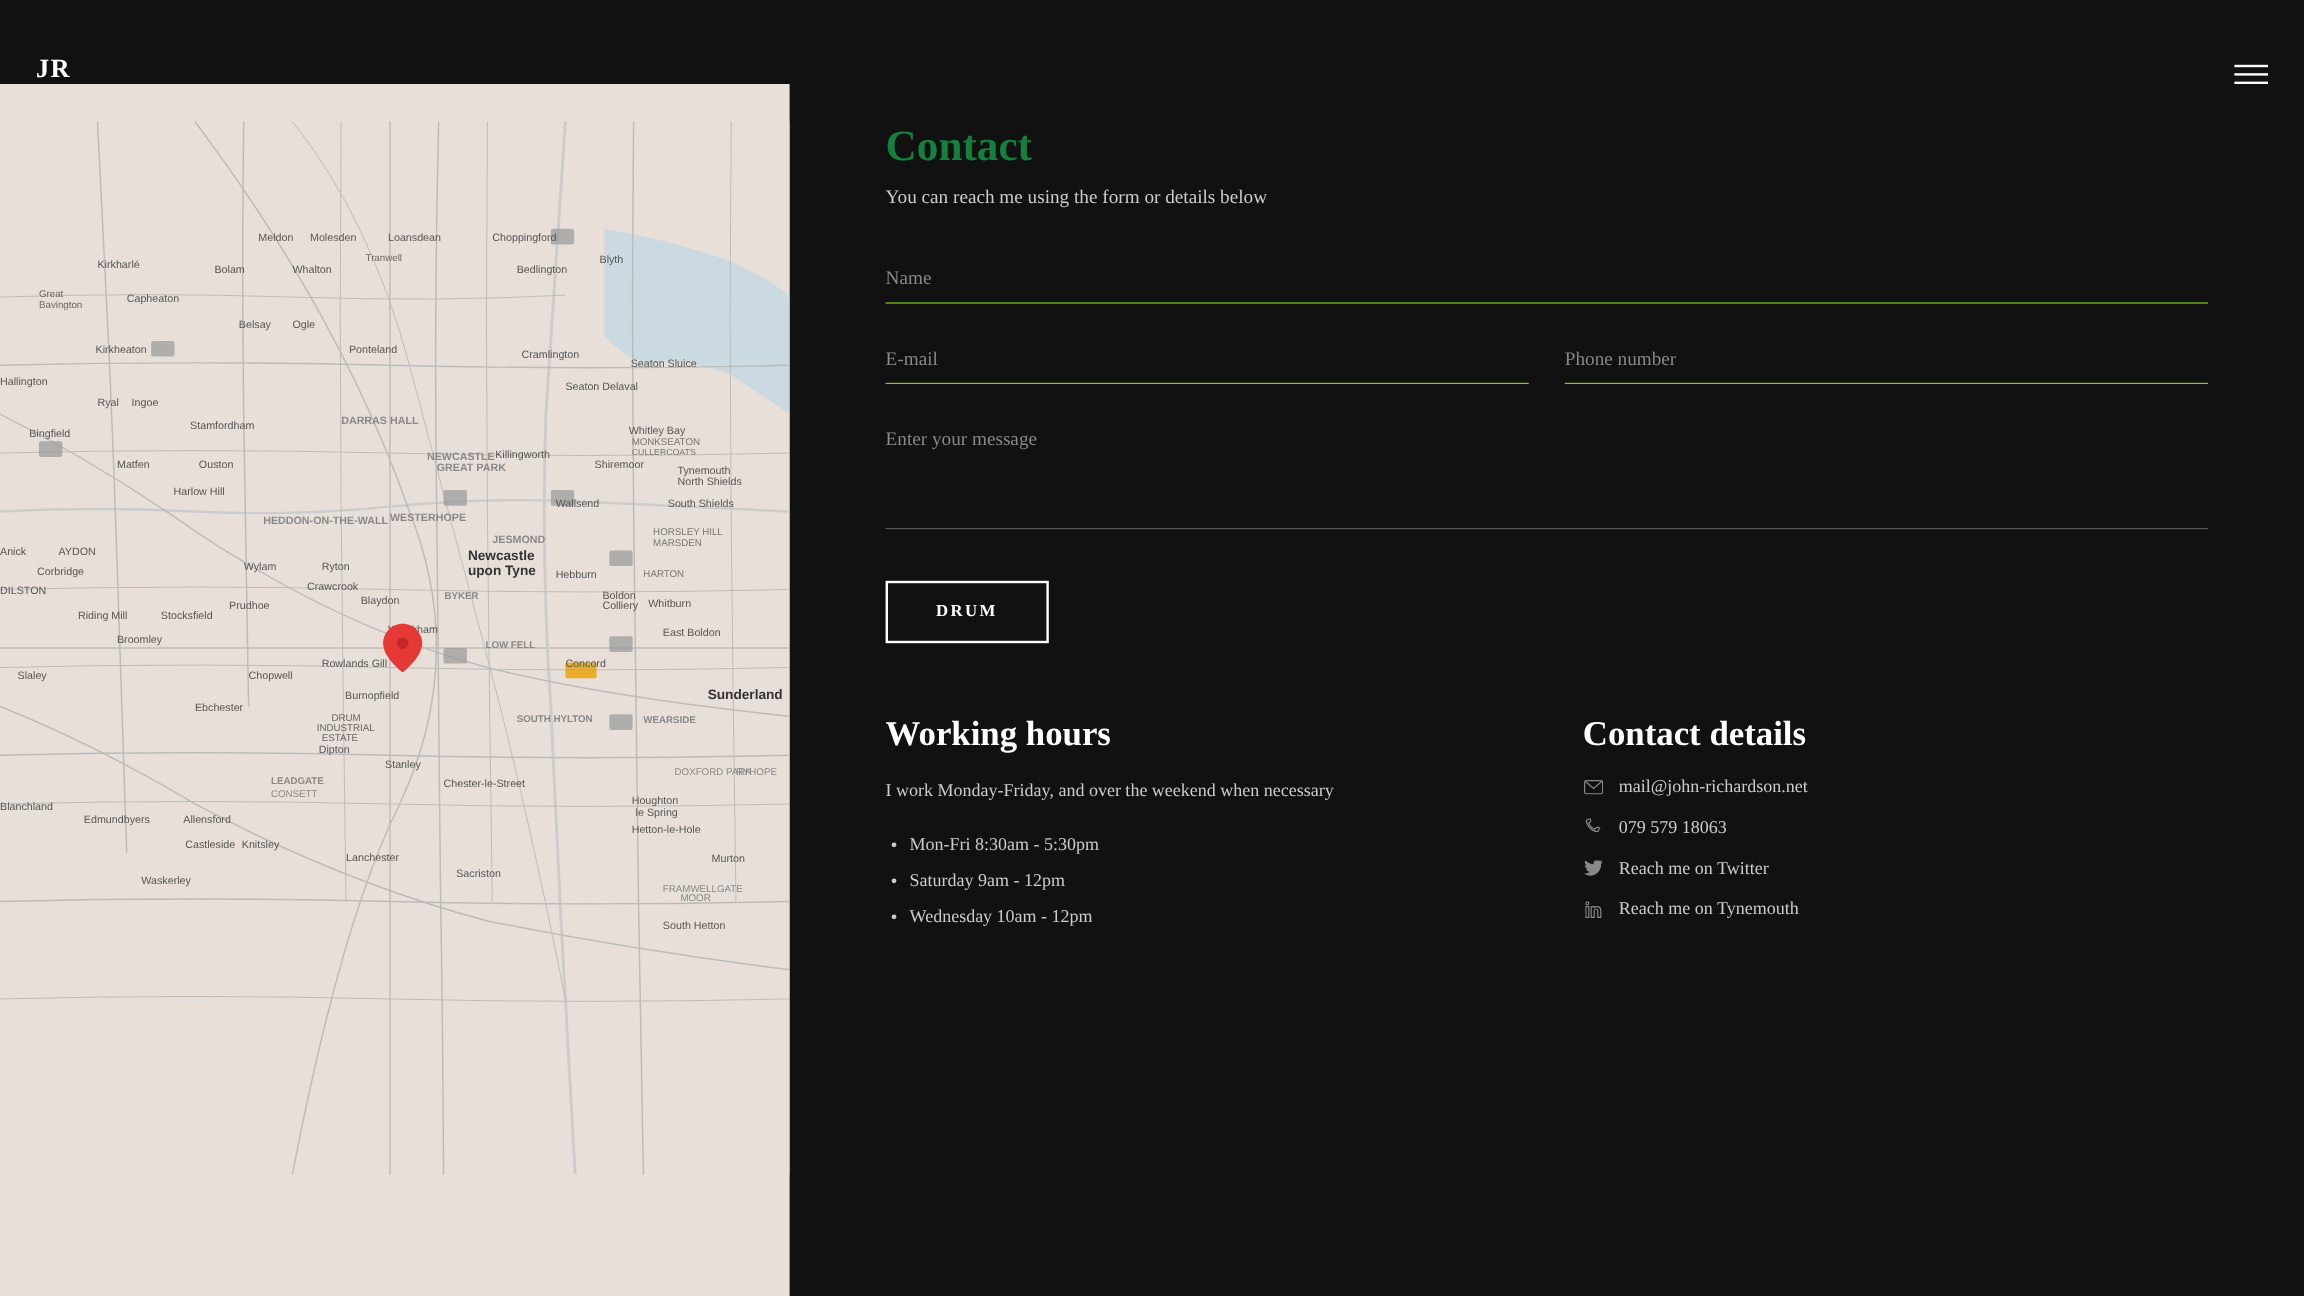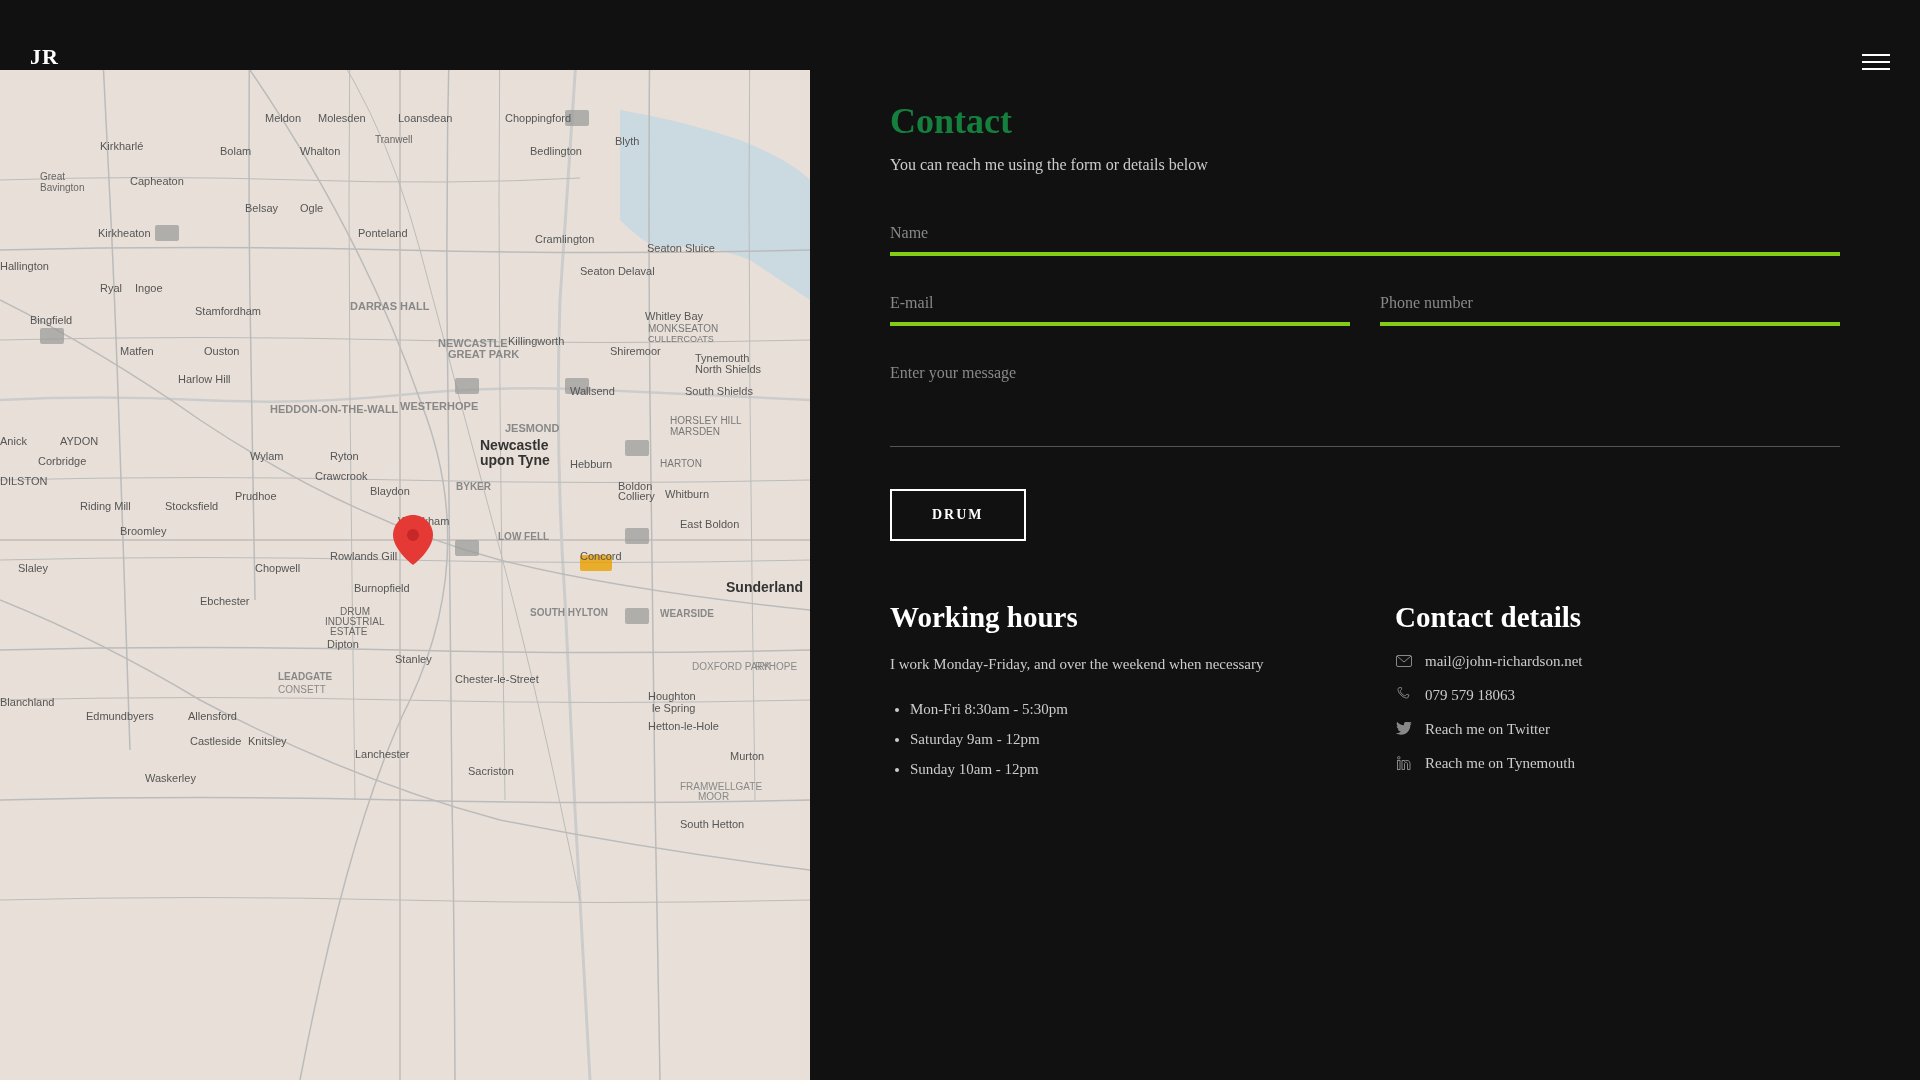--- a/index.html
+++ b/index.html
@@ -51,21 +51,21 @@
     
     .main-layout {
       display: flex;
       width: 1920px;
       height: 1080px;
       padding-top: 0;
     }
 
     
     .map-section {
-      width: 810px;
+      width: 658px;
       height: 1080px;
       flex-shrink: 0;
       position: relative;
       overflow: hidden;
       background: #e8e0d8;
     }
     .map-svg {
       width: 100%;
       height: 100%;
     }
@@ -102,21 +102,21 @@
       margin-bottom: 28px;
     }
     .form-row .form-group {
       flex: 1;
       margin-bottom: 0;
     }
     .form-input {
       width: 100%;
       background: transparent;
       border: none;
-      border-bottom: 4px solid #84cc16;
+      border-bottom: 1px solid #84cc16;
       color: #fca5a5;
       font-size: 16px;
       padding: 10px 0;
       outline: none;
       font-family: inherit;
     }
     .form-input::placeholder {
       color: #888;
     }
     .form-textarea {
@@ -438,21 +438,21 @@
         <h2 class="section-title">Working hours</h2>
         <p class="working-hours-desc">I work Monday-Friday, and over the weekend when necessary</p>
         <ul class="hours-list">
           <li>
             <span>Mon-Fri 8:30am - 5:30pm</span>
           </li>
           <li>
             <span>Saturday 9am - 12pm</span>
           </li>
           <li>
-            <span>Sunday 10am - 12pm</span>
+            <span>Wednesday 10am - 12pm</span>
           </li>
         </ul>
       </div>
 
       <div class="contact-details">
         <h2 class="section-title">Contact details</h2>
 
         <div class="contact-detail-item">
           <span class="contact-icon">
             <svg width="16" height="12" viewBox="0 0 16 12" fill="none" xmlns="http://www.w3.org/2000/svg">

